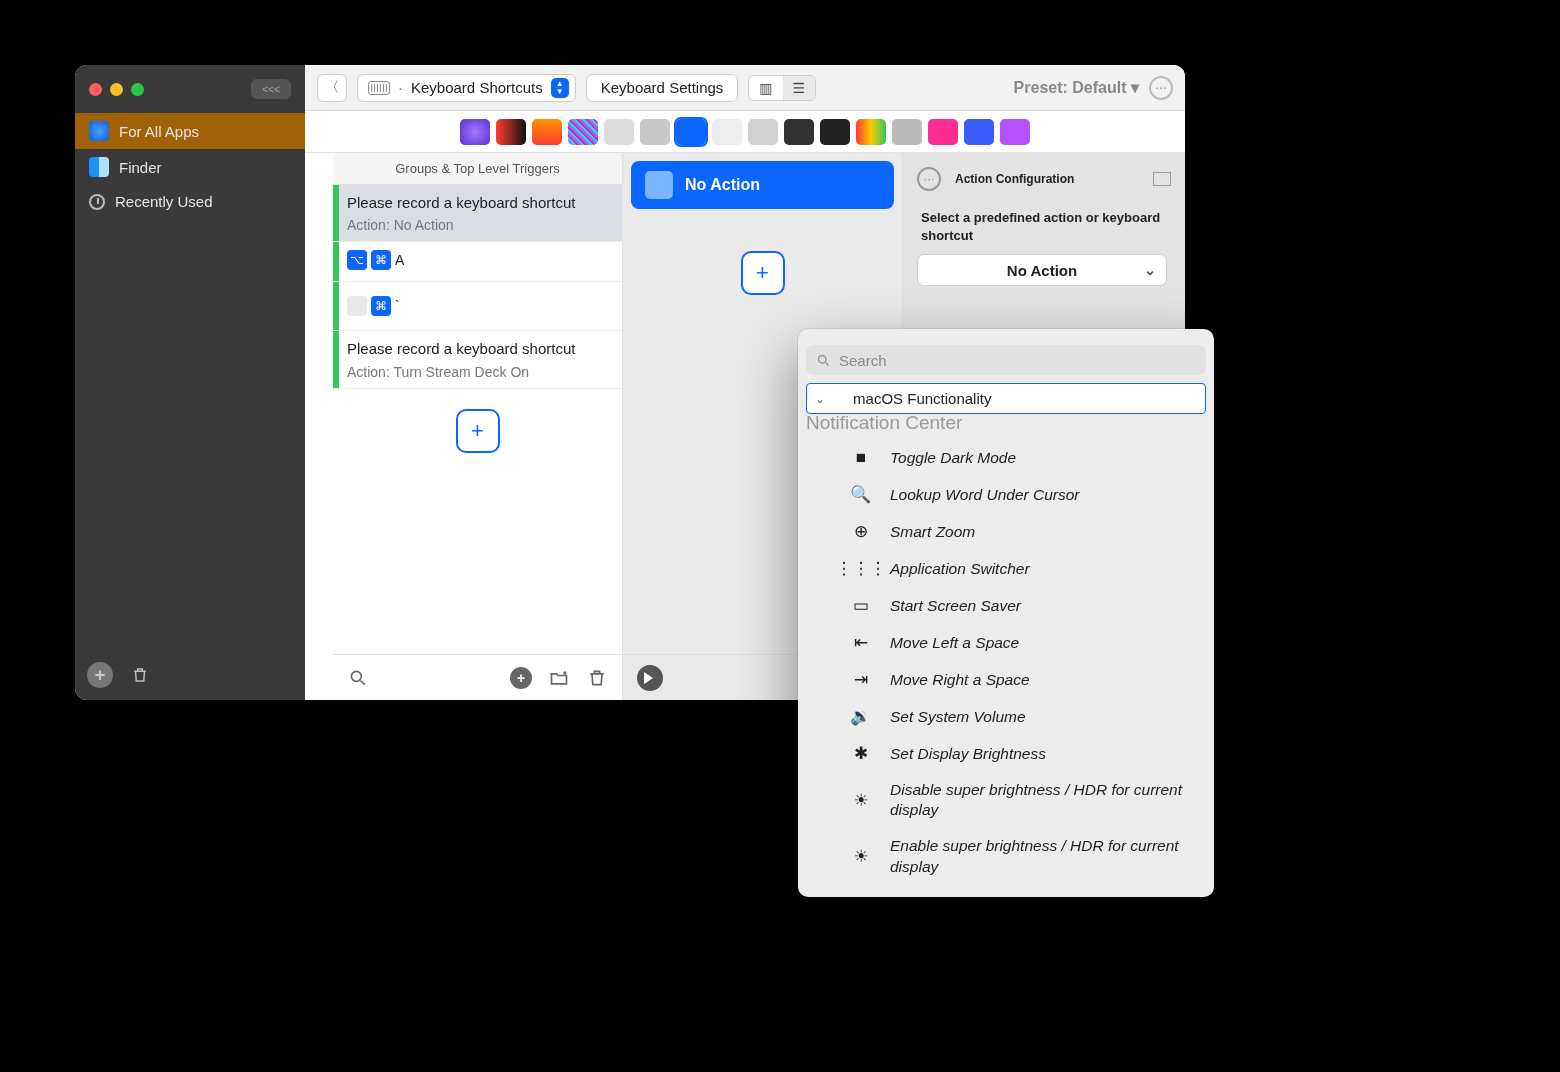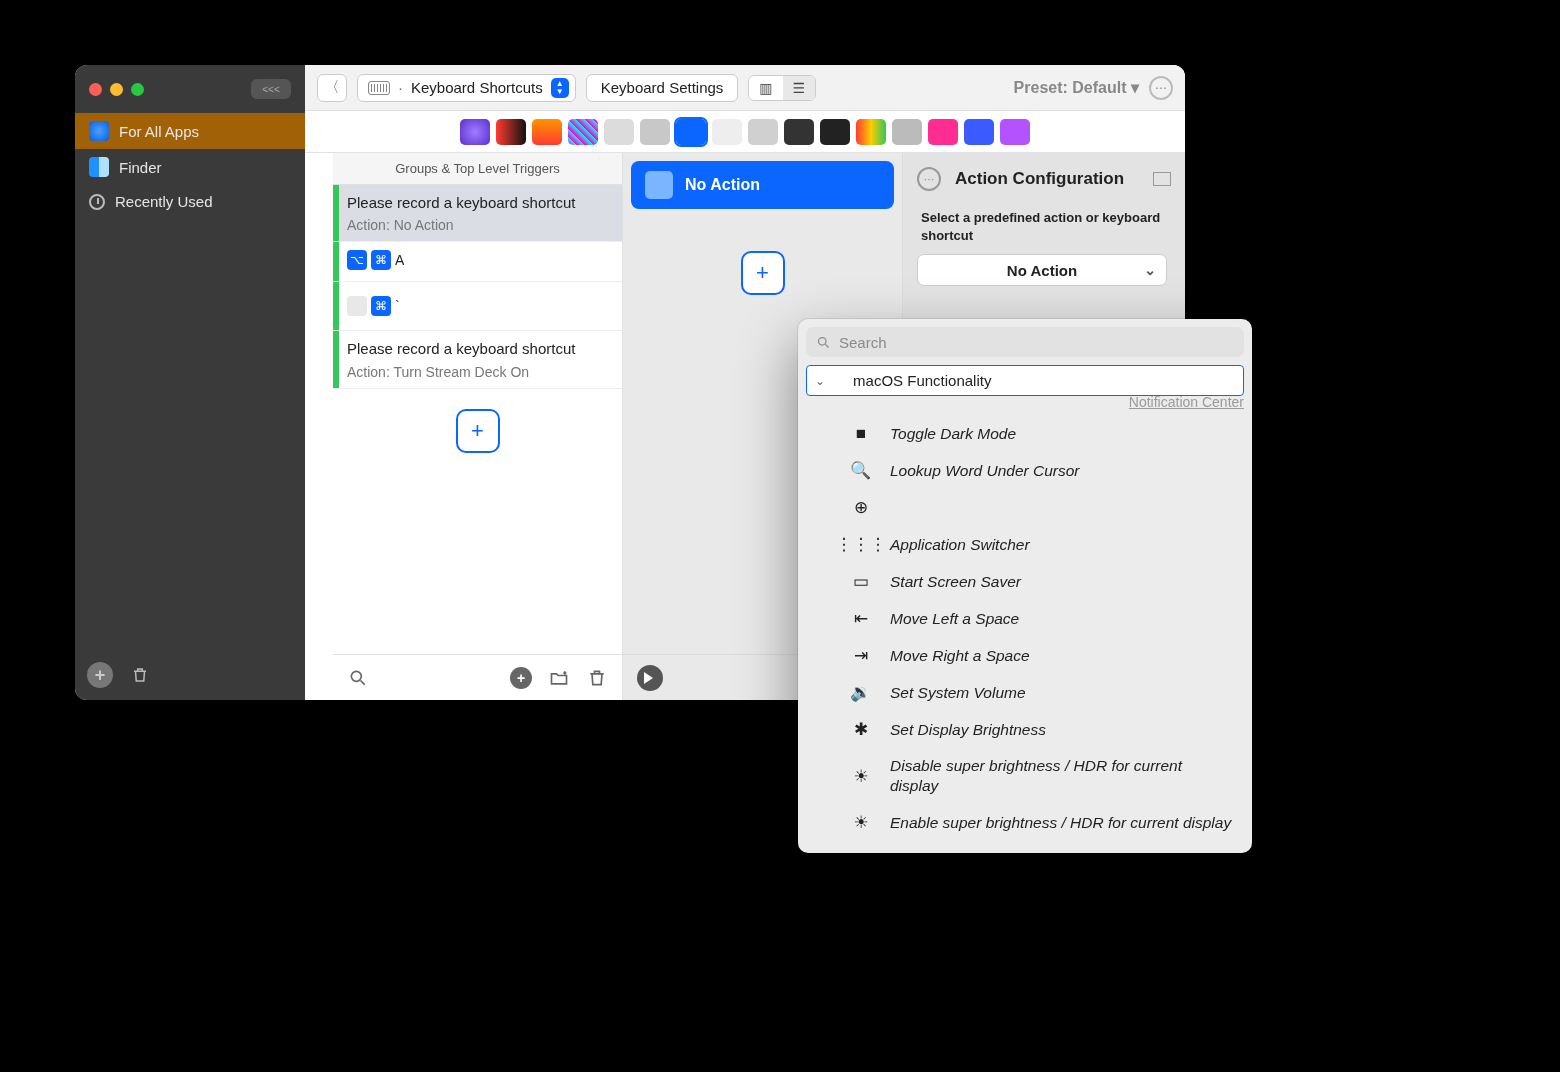--- a/index.html
+++ b/index.html
@@ -207,56 +207,56 @@
     display:flex;align-items:center;padding:0 14px;
   }
   .play { width:26px;height:26px;background:#555;border-radius:50%;display:flex;align-items:center;justify-content:center;}
   .play::before{content:"";border:6px solid transparent;border-left:9px solid #fff;margin-left:3px;}
   
   .col-config {
     flex:1; background:#e3e3e3; padding:14px;
   }
   .cfg-head { display:flex; align-items:center; gap:14px; margin-bottom:18px;}
   .cfg-head .dots{ width:24px;height:24px;border:2px solid #999;border-radius:50%;display:flex;align-items:center;justify-content:center;font-size:11px;color:#888;}
-  .cfg-head h3 { font-size:17px; font-weight:700;}
+  .cfg-head h3 { font-size:12px; font-weight:700;}
   .cfg-head .win { margin-left:auto; width:18px;height:14px;border:1.5px solid #999;}
   .cfg-label { font-size:13px; font-weight:700; line-height:1.35; margin: 0 4px 10px 4px;}
   .select-box {
     background:#fff;border:1px solid #ccc;border-radius:7px;
     height:32px;display:flex;align-items:center;justify-content:center;
     font-size:15px; font-weight:600; position:relative; width: 250px;
   }
   .select-box::after{content:"⌄";position:absolute;right:10px;font-size:14px;color:#555;}
 
   
   .popover {
     position:absolute;
-    left: 798px; top: 319px;
-    width: 454px;
+    left: 798px; top: 329px;
+    width: 416px;
     background:#ececec;
     border-radius:10px;
     box-shadow: 0 24px 60px rgba(0,0,0,0.45), 0 0 0 1px rgba(0,0,0,0.08);
-    padding: 8px 8px 14px 8px;
+    padding: 16px 8px 14px 8px;
     display:flex; flex-direction:column;
   }
   .search-field {
     display:flex;align-items:center;gap:8px;
     background:#e2e2e2;border-radius:7px;
     height:30px;padding:0 10px;margin-bottom:8px;
     color:#8a8a8a;font-size:15px;
   }
   .search-field svg{width:15px;height:15px;stroke:#8a8a8a;fill:none;stroke-width:2;}
   .group-row {
     display:flex;align-items:center;gap:14px;
     padding:6px 8px; border:1px solid #0a66ff; border-radius:4px;
     background:#fff; font-size:15px; font-weight:400;
   }
   .group-row .chev{font-size:12px;color:#666;transform:rotate(0deg);}
   .group-row .apple{font-size:16px;}
-  .cut-text{ text-align:right;font-size:14px;color:#9a9a9a;margin-top:-2px;margin-bottom:4px;text-decoration:underline;}
+  .cut-text{ text-align:left;font-size:19px;color:#9a9a9a;margin-top:-2px;margin-bottom:4px;}
   .opt-list{margin-top:4px;display:flex;flex-direction:column;gap:4px;padding:0 4px;}
   .opt{
     display:flex;align-items:center;gap:18px;
     padding:6px 6px 6px 40px;
     font-size:15.5px;
     border-radius:5px;
   }
   .opt .oicon{width:22px;display:flex;justify-content:center;font-size:17px;color:#222;}
   .opt .olabel{flex:1;line-height:1.3;font-style:italic;}
 </style>
@@ -431,20 +431,21 @@
     <div class="opt">
         <span class="oicon">■</span>
         <span class="olabel">Toggle Dark Mode</span>
       </div>
     <div class="opt">
         <span class="oicon">🔍</span>
         <span class="olabel">Lookup Word Under Cursor</span>
       </div>
     <div class="opt">
         <span class="oicon">⊕</span>
+        <span class="olabel">Smart Zoom</span>
       </div>
     <div class="opt">
         <span class="oicon">⋮⋮⋮</span>
         <span class="olabel">Application Switcher</span>
       </div>
     <div class="opt">
         <span class="oicon">▭</span>
         <span class="olabel">Start Screen Saver</span>
       </div>
     <div class="opt">

